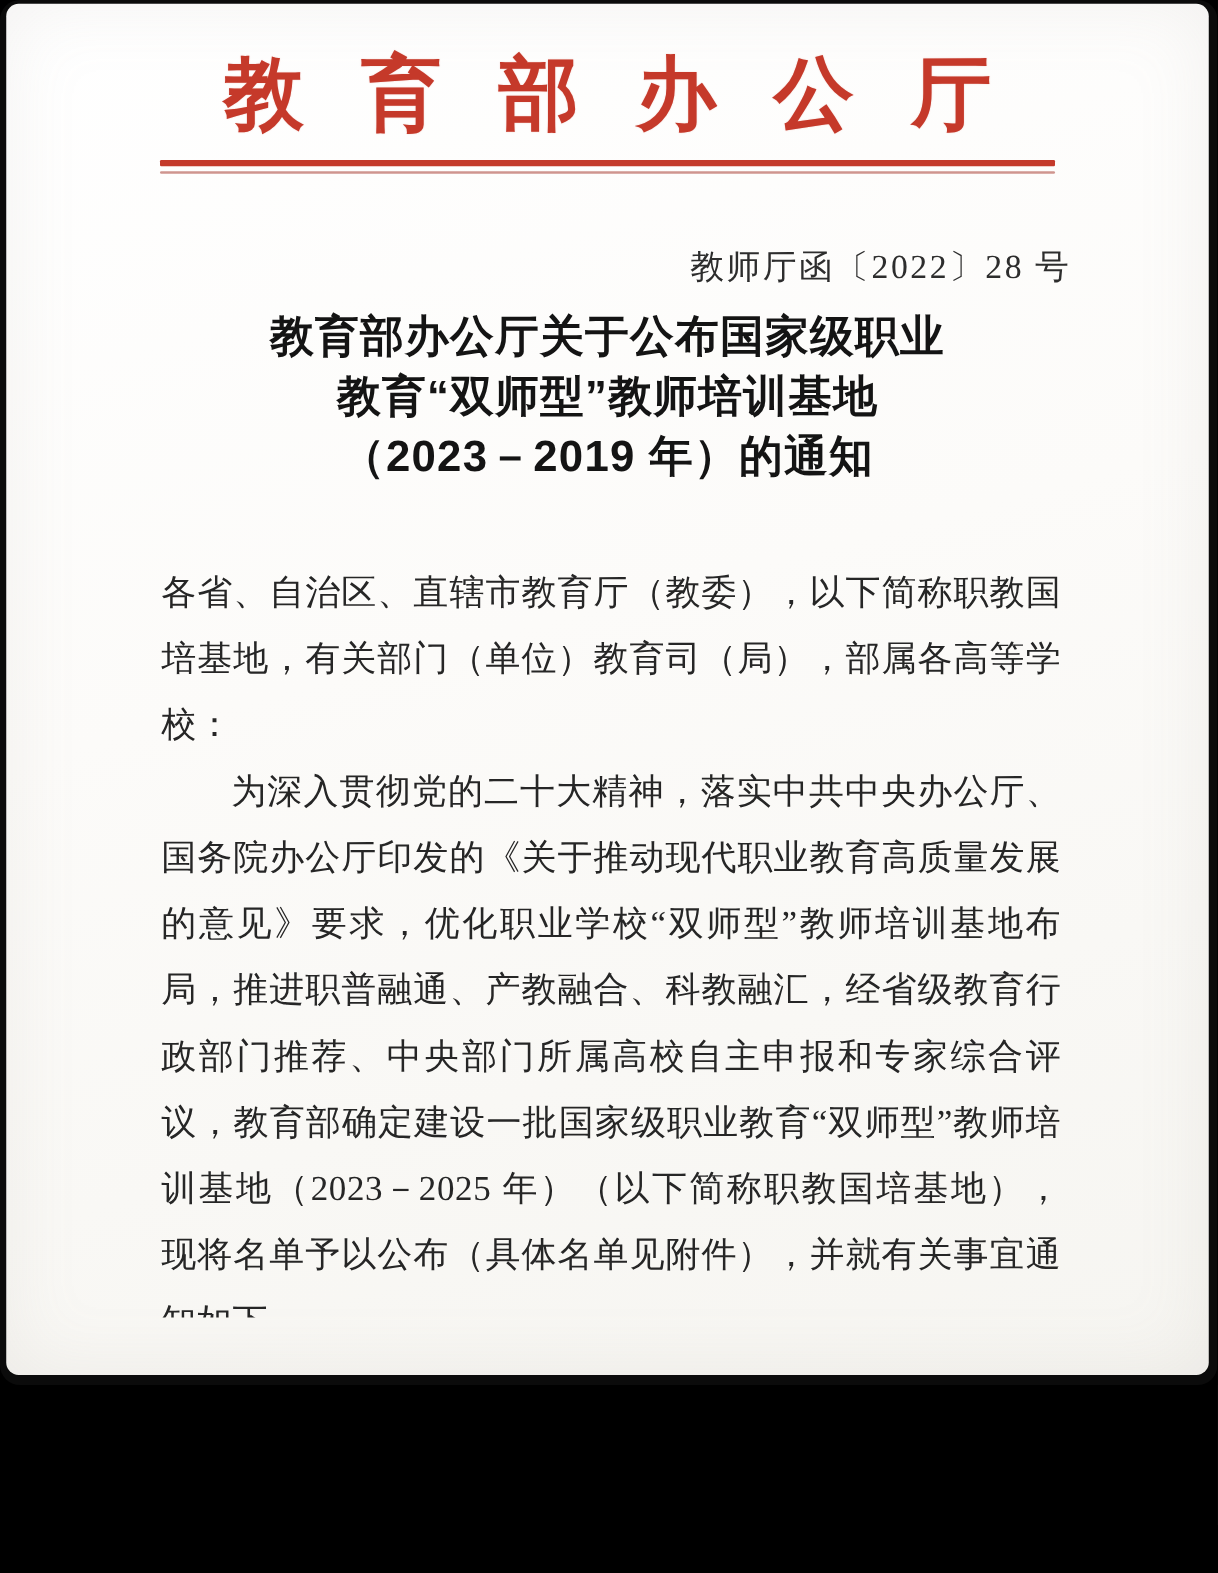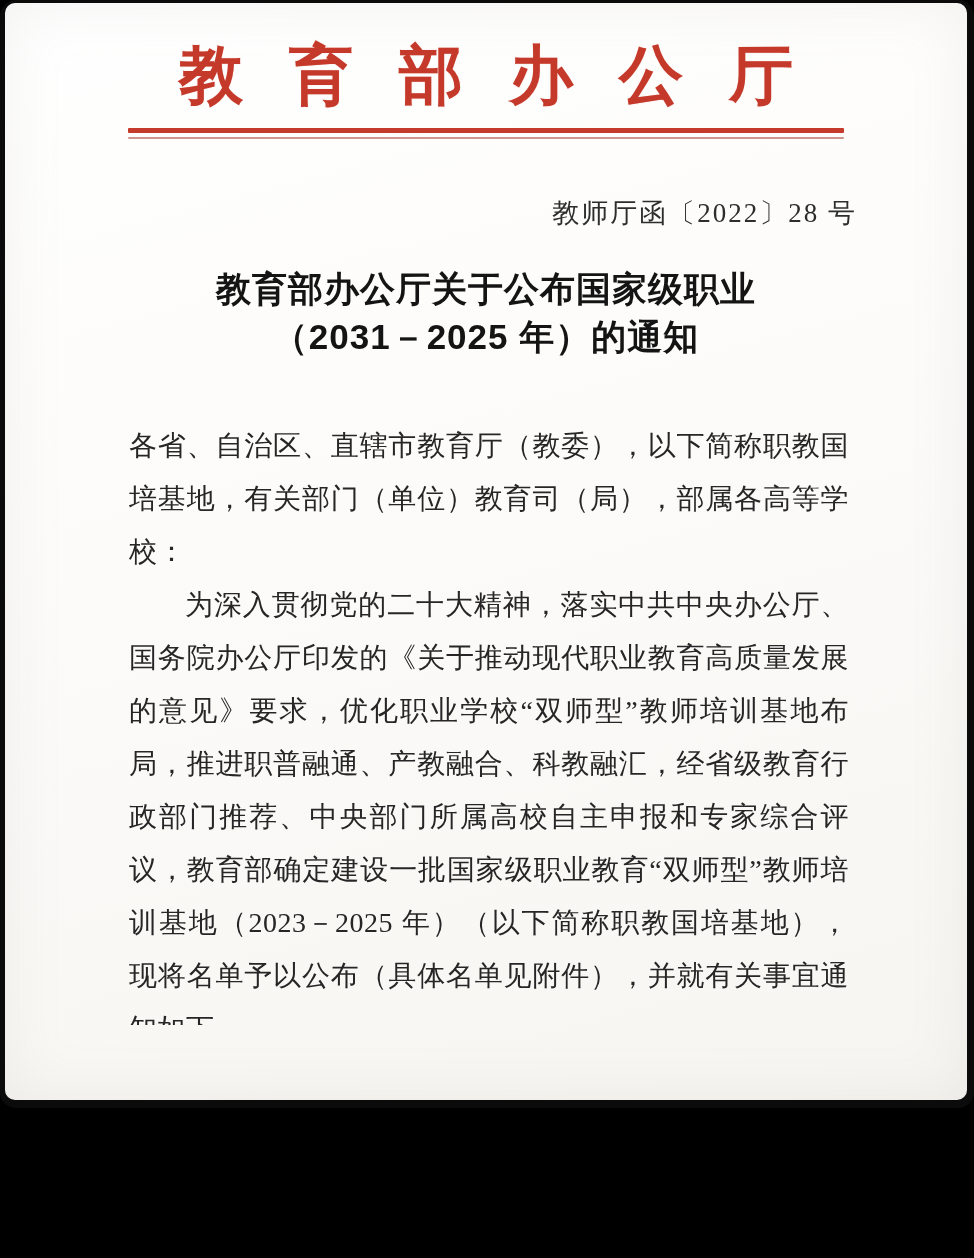--- a/index.html
+++ b/index.html
@@ -59,21 +59,21 @@
     margin-top: 56px;
     text-align: right;
     padding-right: 110px;
     font-size: 27px;
     letter-spacing: 2px;
     color: #2d2d2d;
     white-space: nowrap;
     font-family: Liberation Serif, serif;
   }
   .notice-title {
-    margin-top: 34px;
+    margin-top: 15px;
     text-align: center;
     font-family: "Liberation Sans", sans-serif;
     font-size: 35px;
     line-height: 48px;
     font-weight: 700;
     color: #141414;
     letter-spacing: 1px;
   }
   .body-text {
     margin: 58px 118px 0 124px;
@@ -121,21 +121,22 @@
 
     <div class="header-rule">
       <div class="thick"></div>
       <div class="thin"></div>
     </div>
 
     <div class="doc-number">教师厅函〔2022〕28 号</div>
 
     <div class="notice-title">
       <div>教育部办公厅关于公布国家级职业</div>
-      <div>（2031－2025 年）的通知</div>
+      <div>教育“双师型”教师培训基地</div>
+      <div>（2023－2019 年）的通知</div>
     </div>
 
     <div class="body-text">
       <p>各省、自治区、直辖市教育厅（教委），以下简称职教国培基地，有关部门（单位）教育司（局），部属各高等学校：</p>
       <p class="indent">为深入贯彻党的二十大精神，落实中共中央办公厅、国务院办公厅印发的《关于推动现代职业教育高质量发展的意见》要求，优化职业学校“双师型”教师培训基地布局，推进职普融通、产教融合、科教融汇，经省级教育行政部门推荐、中央部门所属高校自主申报和专家综合评议，教育部确定建设一批国家级职业教育“双师型”教师培训基地（2023－2025 年）（以下简称职教国培基地），现将名单予以公布（具体名单见附件），并就有关事宜通知如下。</p>
 
     </div>
 
     <div class="footer-rule">
       <div class="thin"></div>

